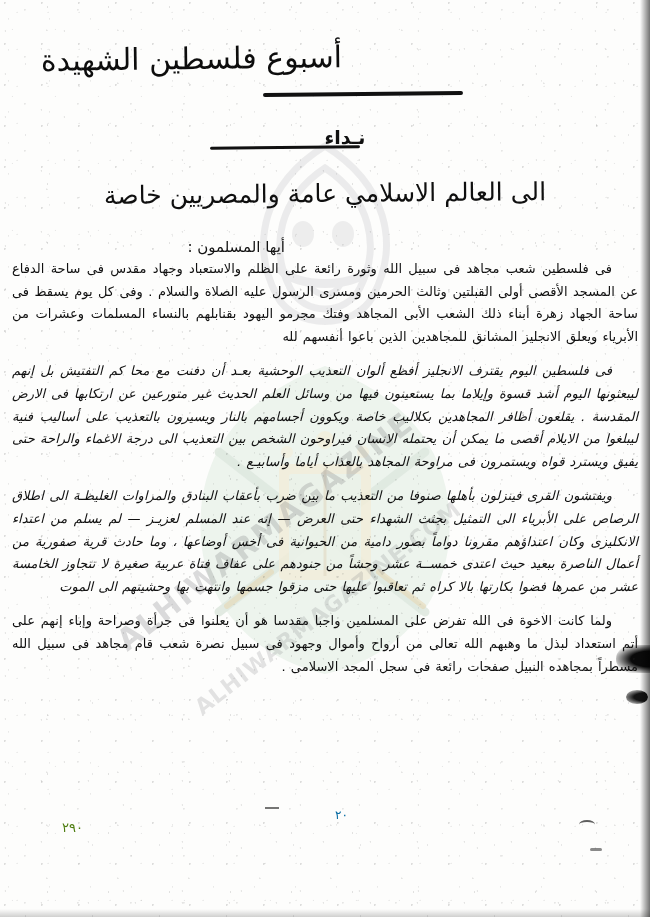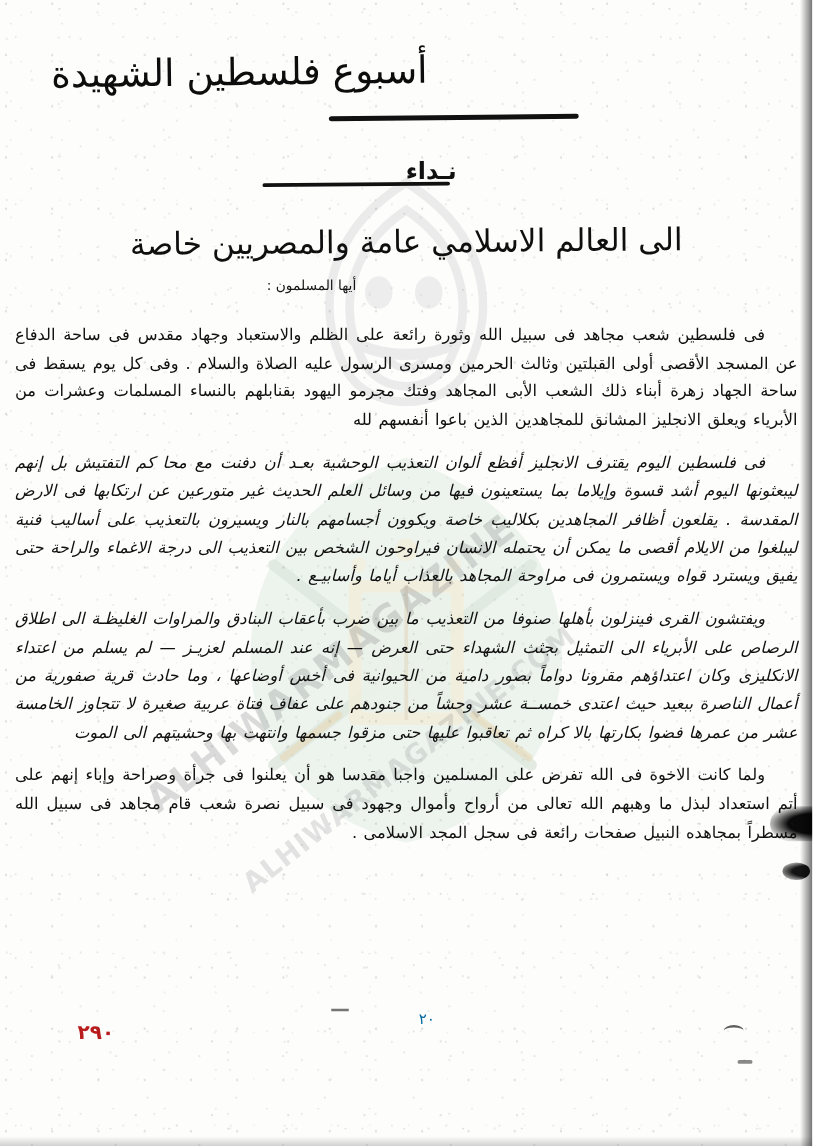--- a/index.html
+++ b/index.html
@@ -137,22 +137,22 @@
     border-radius:2px;
   }
 
   .subtitle{
     position:absolute;top:178px;left:0;right:0;text-align:center;
     font-size:25px;color:#0f0f0f;line-height:1.3;
     transform:rotate(-0.5deg);
   }
 
   .salutation{
-    position:absolute;top:222px;right:365px;
-    font-size:11px;color:#131313;
+    position:absolute;top:238px;right:365px;
+    font-size:15px;color:#131313;
   }
 
   .body{
     position:absolute;
     top:258px;
     right:12px;
     left:12px;
     font-size:13px;
     line-height:22.6px;
     color:#101010;
@@ -166,21 +166,21 @@
     text-align:justify;
   }
   .para.p-spaced{margin-top:12px;font-style:italic;}
   .para.last-block{margin-top:12px;}
 
   .footer{
     position:absolute;left:0;right:0;bottom:0;height:120px;
   }
   .page-num-right{
     position:absolute;bottom:82px;left:62px;
-    font-size:16px;color:#b91c1c;font-weight:bold;
+    font-size:13px;color:#4d7c0f;font-weight:normal;
     letter-spacing:1px;
   }
   .page-num-center{
     position:absolute;bottom:95px;left:50%;
     transform:translateX(10px);
     font-size:12px;color:#0369a1;
   }
   .stray-mark-1{
     position:absolute;bottom:108px;left:265px;
     width:14px;height:2px;background:#3a3a3a;opacity:.7;

